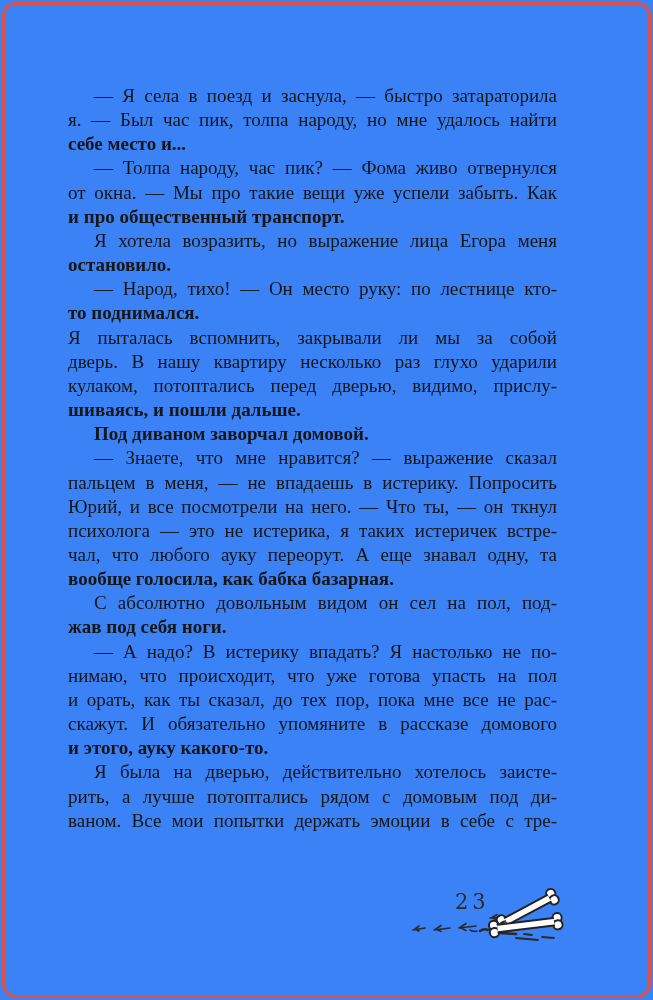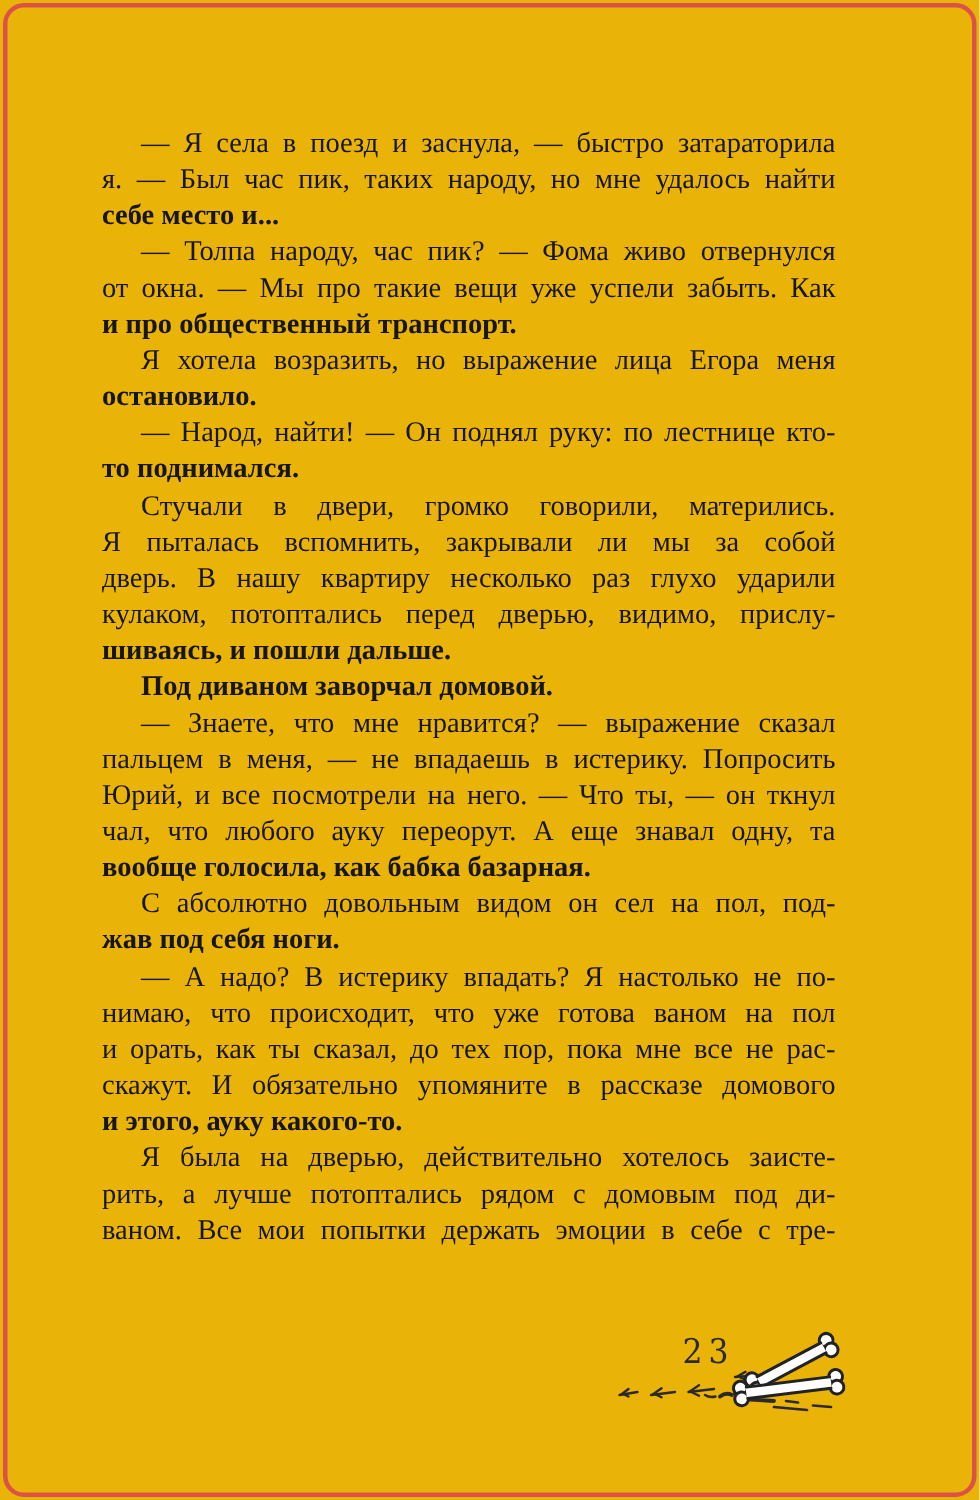--- a/index.html
+++ b/index.html
@@ -4,21 +4,21 @@
 <style>
   html, body {
     margin: 0;
     padding: 0;
     background: #ffffff;
   }
   .page {
     position: relative;
     width: 653px;
     height: 1000px;
-    background: #eab308;
+    background: #3b82f6;
     overflow: hidden;
     font-family: "Liberation Serif", "DejaVu Serif", serif;
   }
   .frame {
     position: absolute;
     inset: 2px;
     border: 3px solid #dc5247;
     border-radius: 14px;
     pointer-events: none;
   }
@@ -60,60 +60,60 @@
 </head>
 <body>
 
 <div class="page">
 
   <div class="frame" style="border-color: rgb(220, 82, 71);"></div>
 
   <div class="text-block" style="color: rgb(22, 22, 22);">
       <div class="para">
         <div class="line firstline">— Я села в поезд и заснула, — быстро затараторила</div>
-        <div class="line">я. — Был час пик, таких народу, но мне удалось найти</div>
+        <div class="line">я. — Был час пик, толпа народу, но мне удалось найти</div>
         <div class="line lastline">себе место и...</div>
       </div>
       <div class="para">
         <div class="line firstline">— Толпа народу, час пик? — Фома живо отвернулся</div>
         <div class="line">от окна. — Мы про такие вещи уже успели забыть. Как</div>
         <div class="line lastline">и про общественный транспорт.</div>
       </div>
       <div class="para">
         <div class="line firstline">Я хотела возразить, но выражение лица Егора меня</div>
         <div class="line lastline">остановило.</div>
       </div>
       <div class="para">
-        <div class="line firstline">— Народ, найти! — Он поднял руку: по лестнице кто-</div>
+        <div class="line firstline">— Народ, тихо! — Он место руку: по лестнице кто-</div>
         <div class="line lastline">то поднимался.</div>
       </div>
       <div class="para">
-        <div class="line firstline">Стучали в двери, громко говорили, матерились.</div>
         <div class="line">Я пыталась вспомнить, закрывали ли мы за собой</div>
         <div class="line">дверь. В нашу квартиру несколько раз глухо ударили</div>
         <div class="line">кулаком, потоптались перед дверью, видимо, прислу-</div>
         <div class="line lastline">шиваясь, и пошли дальше.</div>
       </div>
       <div class="para">
         <div class="line firstline lastline">Под диваном заворчал домовой.</div>
       </div>
       <div class="para">
         <div class="line firstline">— Знаете, что мне нравится? — выражение сказал</div>
         <div class="line">пальцем в меня, — не впадаешь в истерику. Попросить</div>
         <div class="line">Юрий, и все посмотрели на него. — Что ты, — он ткнул</div>
+        <div class="line">психолога — это не истерика, я таких истеричек встре-</div>
         <div class="line">чал, что любого ауку переорут. А еще знавал одну, та</div>
         <div class="line lastline">вообще голосила, как бабка базарная.</div>
       </div>
       <div class="para">
         <div class="line firstline">С абсолютно довольным видом он сел на пол, под-</div>
         <div class="line lastline">жав под себя ноги.</div>
       </div>
       <div class="para">
         <div class="line firstline">— А надо? В истерику впадать? Я настолько не по-</div>
-        <div class="line">нимаю, что происходит, что уже готова ваном на пол</div>
+        <div class="line">нимаю, что происходит, что уже готова упасть на пол</div>
         <div class="line">и орать, как ты сказал, до тех пор, пока мне все не рас-</div>
         <div class="line">скажут. И обязательно упомяните в рассказе домового</div>
         <div class="line lastline">и этого, ауку какого-то.</div>
       </div>
       <div class="para">
         <div class="line firstline">Я была на дверью, действительно хотелось заисте-</div>
         <div class="line">рить, а лучше потоптались рядом с домовым под ди-</div>
         <div class="line">ваном. Все мои попытки держать эмоции в себе с тре-</div>
       </div>
     </div>

